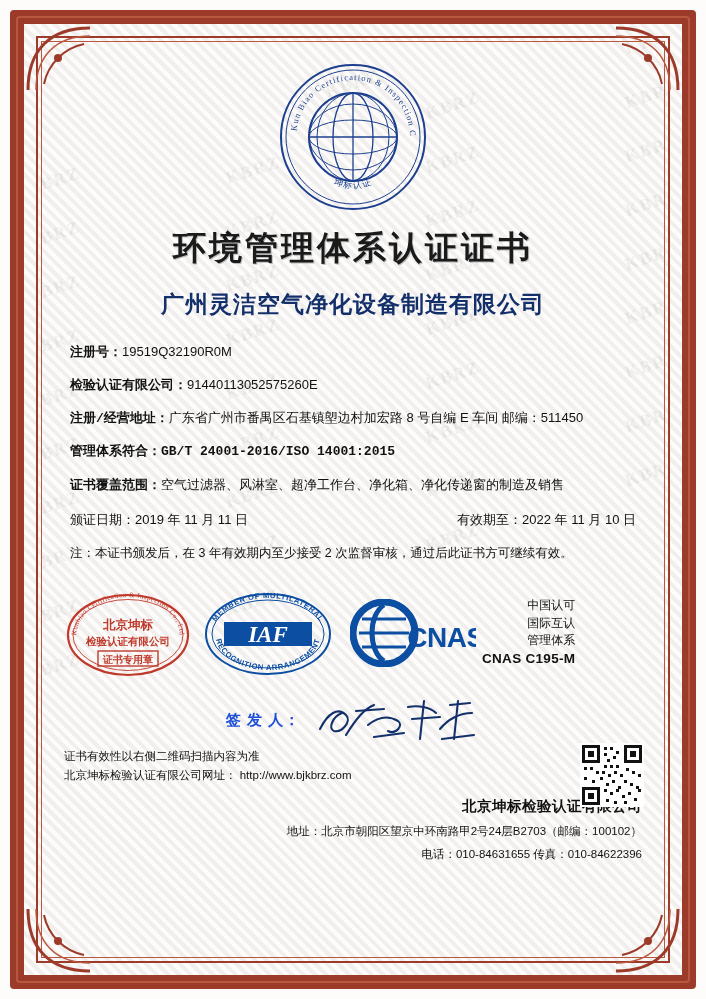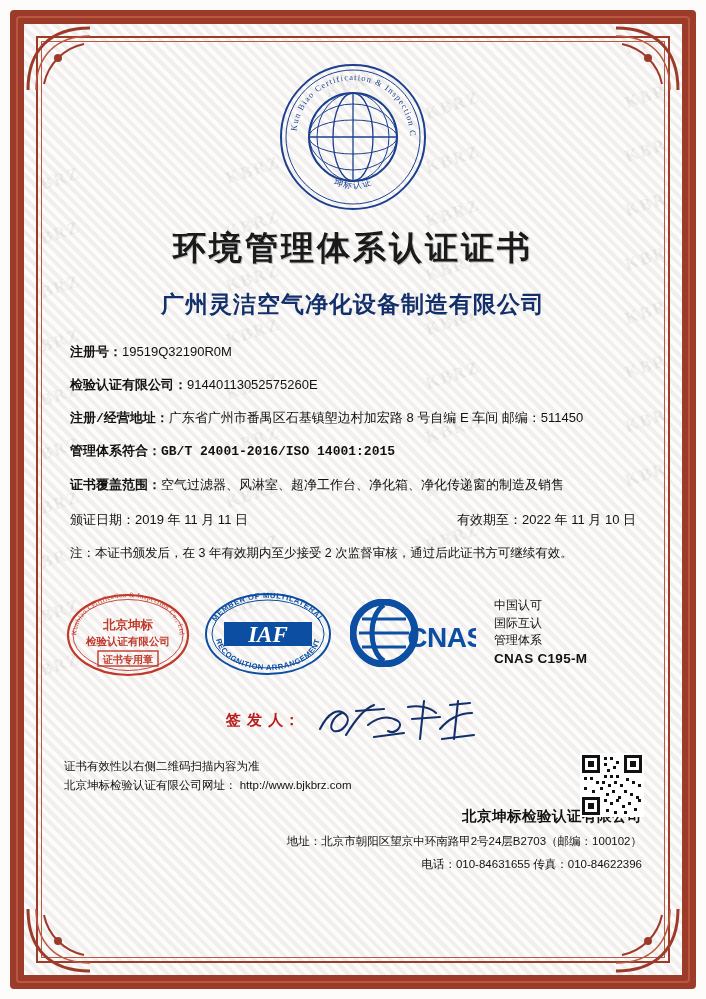--- a/index.html
+++ b/index.html
@@ -130,39 +130,38 @@
   .logos{
     display:flex;align-items:center;
     margin-top:24px;
     padding:0 6px;
     gap:6px;
   }
   .logo-stamp{width:128px;height:92px;flex:0 0 auto;}
   .logo-iaf{width:132px;height:86px;flex:0 0 auto;margin-left:4px;}
   .logo-cnas{width:126px;height:68px;flex:0 0 auto;margin-left:10px;}
   .cnas-text{
-    margin-left:12px;
-    font-size:12px;color:#111;line-height:1.42;
+    font-size:12px;color:#111;line-height:1.42;text-align:right;
   }
   .cnas-text .big{
     font-weight:bold;font-size:13.5px;letter-spacing:.3px;
   }
 
   
   .sign-row{
     display:flex;align-items:center;justify-content:center;
     margin-top:16px;
   }
-  .sign-label{font-size:15px;font-weight:bold;color:#b91c1c;letter-spacing:1px;}
+  .sign-label{font-size:15px;font-weight:bold;color:#1d4ed8;letter-spacing:1px;}
   .sign-img{width:168px;height:52px;margin-left:12px;}
 
   
   .footer{
     position:relative;
-    margin-top:10px;
+    margin-top:0;
     padding:0 6px;
     font-size:11.5px;
     color:#111;
     line-height:1.72;
   }
   .footer .qr{
     position:absolute;right:4px;top:-4px;
     width:64px;height:64px;
   }
   .footer-center{

